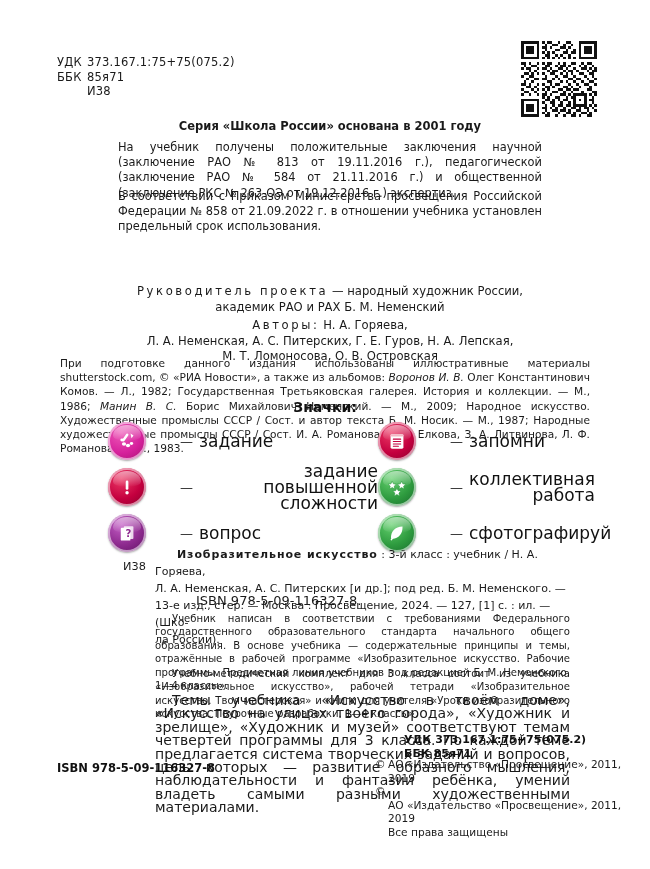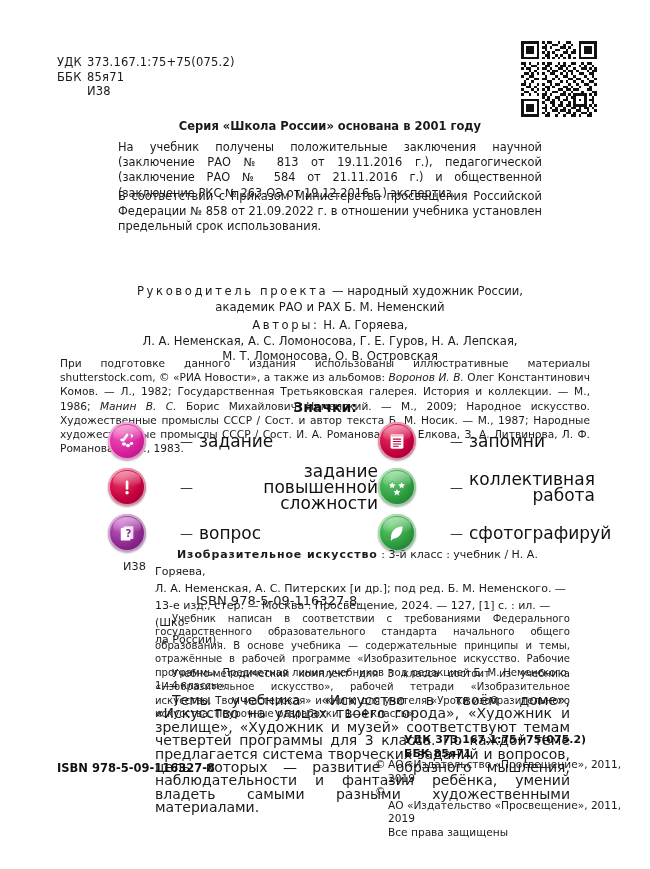--- a/index.html
+++ b/index.html
@@ -412,21 +412,21 @@
       <span class="sp">Руководитель   проекта</span><span> — </span><span>народный художник России,</span>
     </div>
     <div>академик РАО и РАХ Б. М. Неменский</div>
   </div>
 
   <div id="authors-par" class="abs tblock center">
     <div>
       <span class="sp">Авторы:</span>
       <span>Н. А. Горяева,</span>
     </div>
-    <div>Л. А. Неменская, А. С. Ломоносова, Г. Е. Гуров, Н. А. Лепская,</div>
+    <div>Л. А. Неменская, А. С. Питерских, Г. Е. Гуров, Н. А. Лепская,</div>
     <div>М. Т. Ломоносова, О. В. Островская</div>
   </div>
 
   <div id="credits-par" class="abs tblock just">
     <span>При подготовке данного издания использованы иллюстративные материалы shutterstock.com, © «РИА Новости», а также из альбомов: </span><span class="i">Воронов И. В.</span><span> Олег Константинович Комов. — Л., 1982; Государственная Третьяковская галерея. История и коллекции. — М., 1986; </span><span class="i">Манин В. С.</span><span> Борис Михайлович Неменский. — М., 2009; Народное искусство. Художественные промыслы СССР / Сост. и автор текста Б. М. Носик. — М., 1987; Народные художественные промыслы СССР / Сост. И. А. Романова, В. А. Елкова, З. А. Литвинова, Л. Ф. Романова. — М., 1983.</span>
   </div>
 
   <div id="icons-title" class="abs">Значки:</div>
 
   <div id="legend" class="abs">

